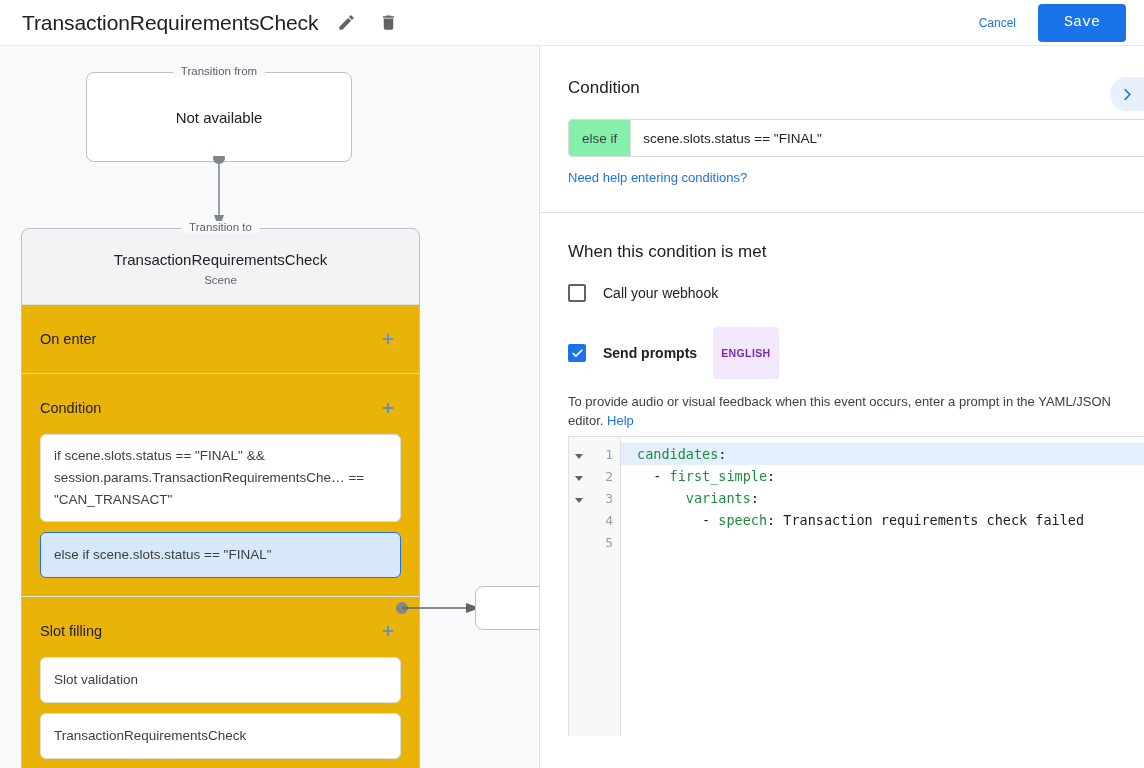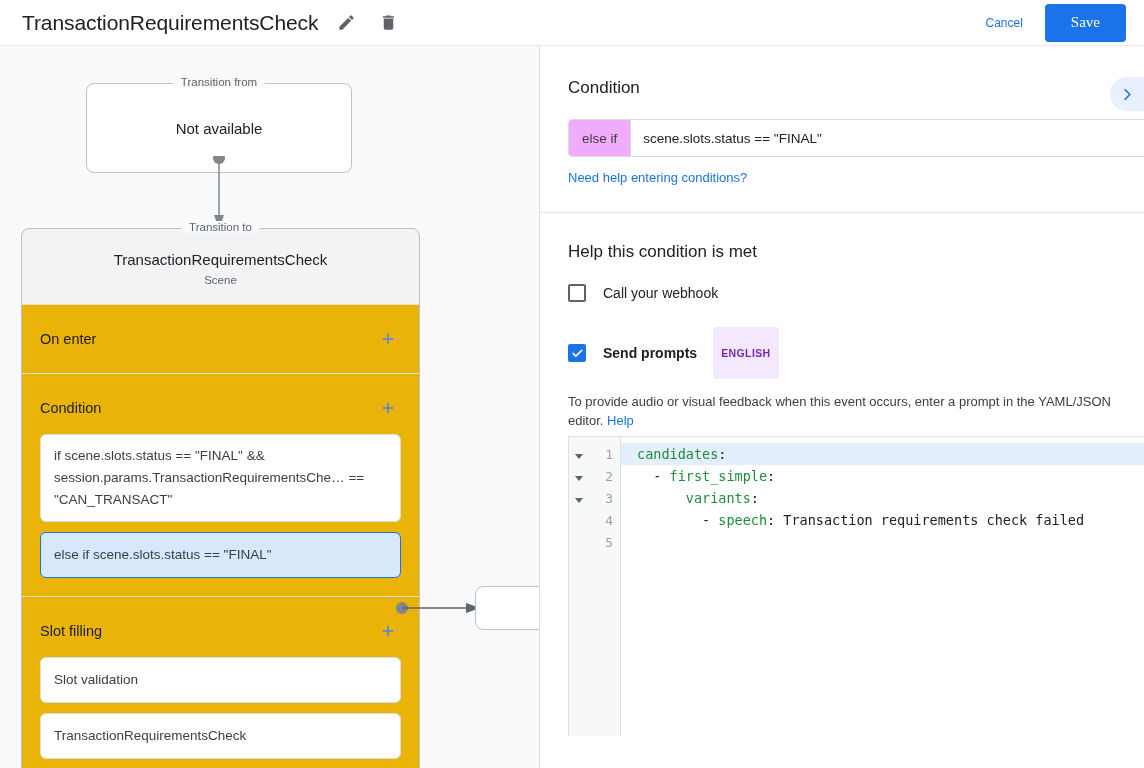--- a/index.html
+++ b/index.html
@@ -40,21 +40,21 @@
     padding: 8px 14px; border-radius: 4px; cursor: pointer;
     background: none; border: none;
     font-family: "Liberation Sans", sans-serif;
   }
   #save-btn {
     margin-left: 8px; margin-right: 18px;
     background: #1a73e8; color: #fff;
     font-size: 15px; font-weight: 500;
     border: none; border-radius: 4px;
     padding: 0 26px; height: 38px; cursor: pointer;
-    font-family: Liberation Serif, serif;
+    font-family: Liberation Mono, monospace;
   }
 
   
   #graph-pane {
     position: absolute; left: 0; top: 46px;
     width: 540px; height: 722px;
     background: #f8f9fa;
     border-right: 1px solid #e0e0e0;
     overflow: hidden;
   }
@@ -69,21 +69,21 @@
   .node-legend {
     position: absolute;
     top: -8px; left: 50%; transform: translateX(-50%);
     background: #f8f9fa;
     padding: 0 8px;
     font-size: 11.5px; color: #5f6368;
     white-space: nowrap;
   }
 
   #node-from {
-    left: 86px; top: 37px; width: 266px; height: 90px;
+    left: 86px; top: 26px; width: 266px; height: 90px;
   }
   #node-from .body {
     display: flex; align-items: center; justify-content: center;
     width: 100%; height: 100%;
     font-size: 15px; color: #202124;
   }
 
   
   #conn-vert { position: absolute; left: 86px; top: 110px; width: 266px; height: 145px; }
 
@@ -160,21 +160,21 @@
   
   .cond-row {
     display: flex; align-items: stretch;
     border: 1px solid #dadce0;
     border-radius: 4px;
     height: 38px;
     margin-top: 21px;
     width: 590px;
   }
   .cond-prefix {
-    background: #f0abfc;
+    background: #86efac;
     border-right: 1px solid #dadce0;
     display: flex; align-items: center;
     padding: 0 13px;
     font-size: 13.5px; color: #3c4043;
     border-radius: 3px 0 0 3px;
   }
   .cond-input {
     border: none; outline: none;
     flex: 1 1 auto;
     padding: 0 12px;
@@ -373,21 +373,21 @@
 
       <div class="cond-row">
         <div class="cond-prefix">else if</div>
         <input class="cond-input" type="text" value="scene.slots.status == &quot;FINAL&quot;" style="">
       </div>
 
       <a id="cond-help" class="link">Need help entering conditions?</a>
     </div>
 
     <div class="pane-block">
-      <div class="h-title" id="when-title">Help this condition is met</div>
+      <div class="h-title" id="when-title">When this condition is met</div>
 
       <div class="check-row">
         <span class="cb"></span>
         <span class="check-label">Call your webhook</span>
       </div>
 
       <div class="check-row" style="margin-top:25px;">
         <span class="cb on">
           <svg width="13" height="13" viewBox="0 0 24 24" fill="none" stroke="#fff" stroke-width="3.2" stroke-linecap="round" stroke-linejoin="round">
               <polyline points="20 6 9 17 4 12"></polyline>

